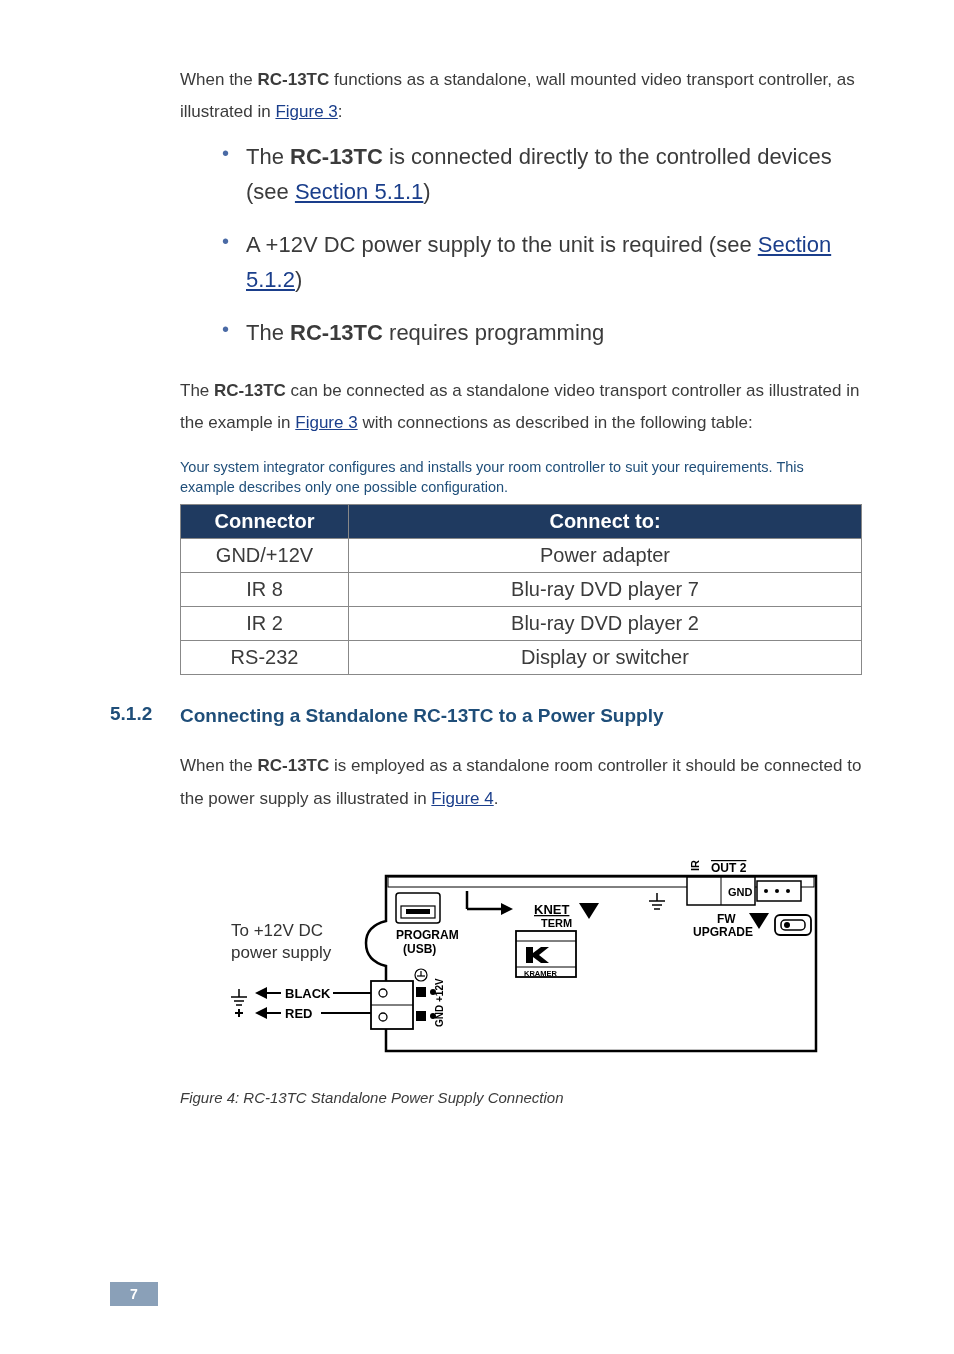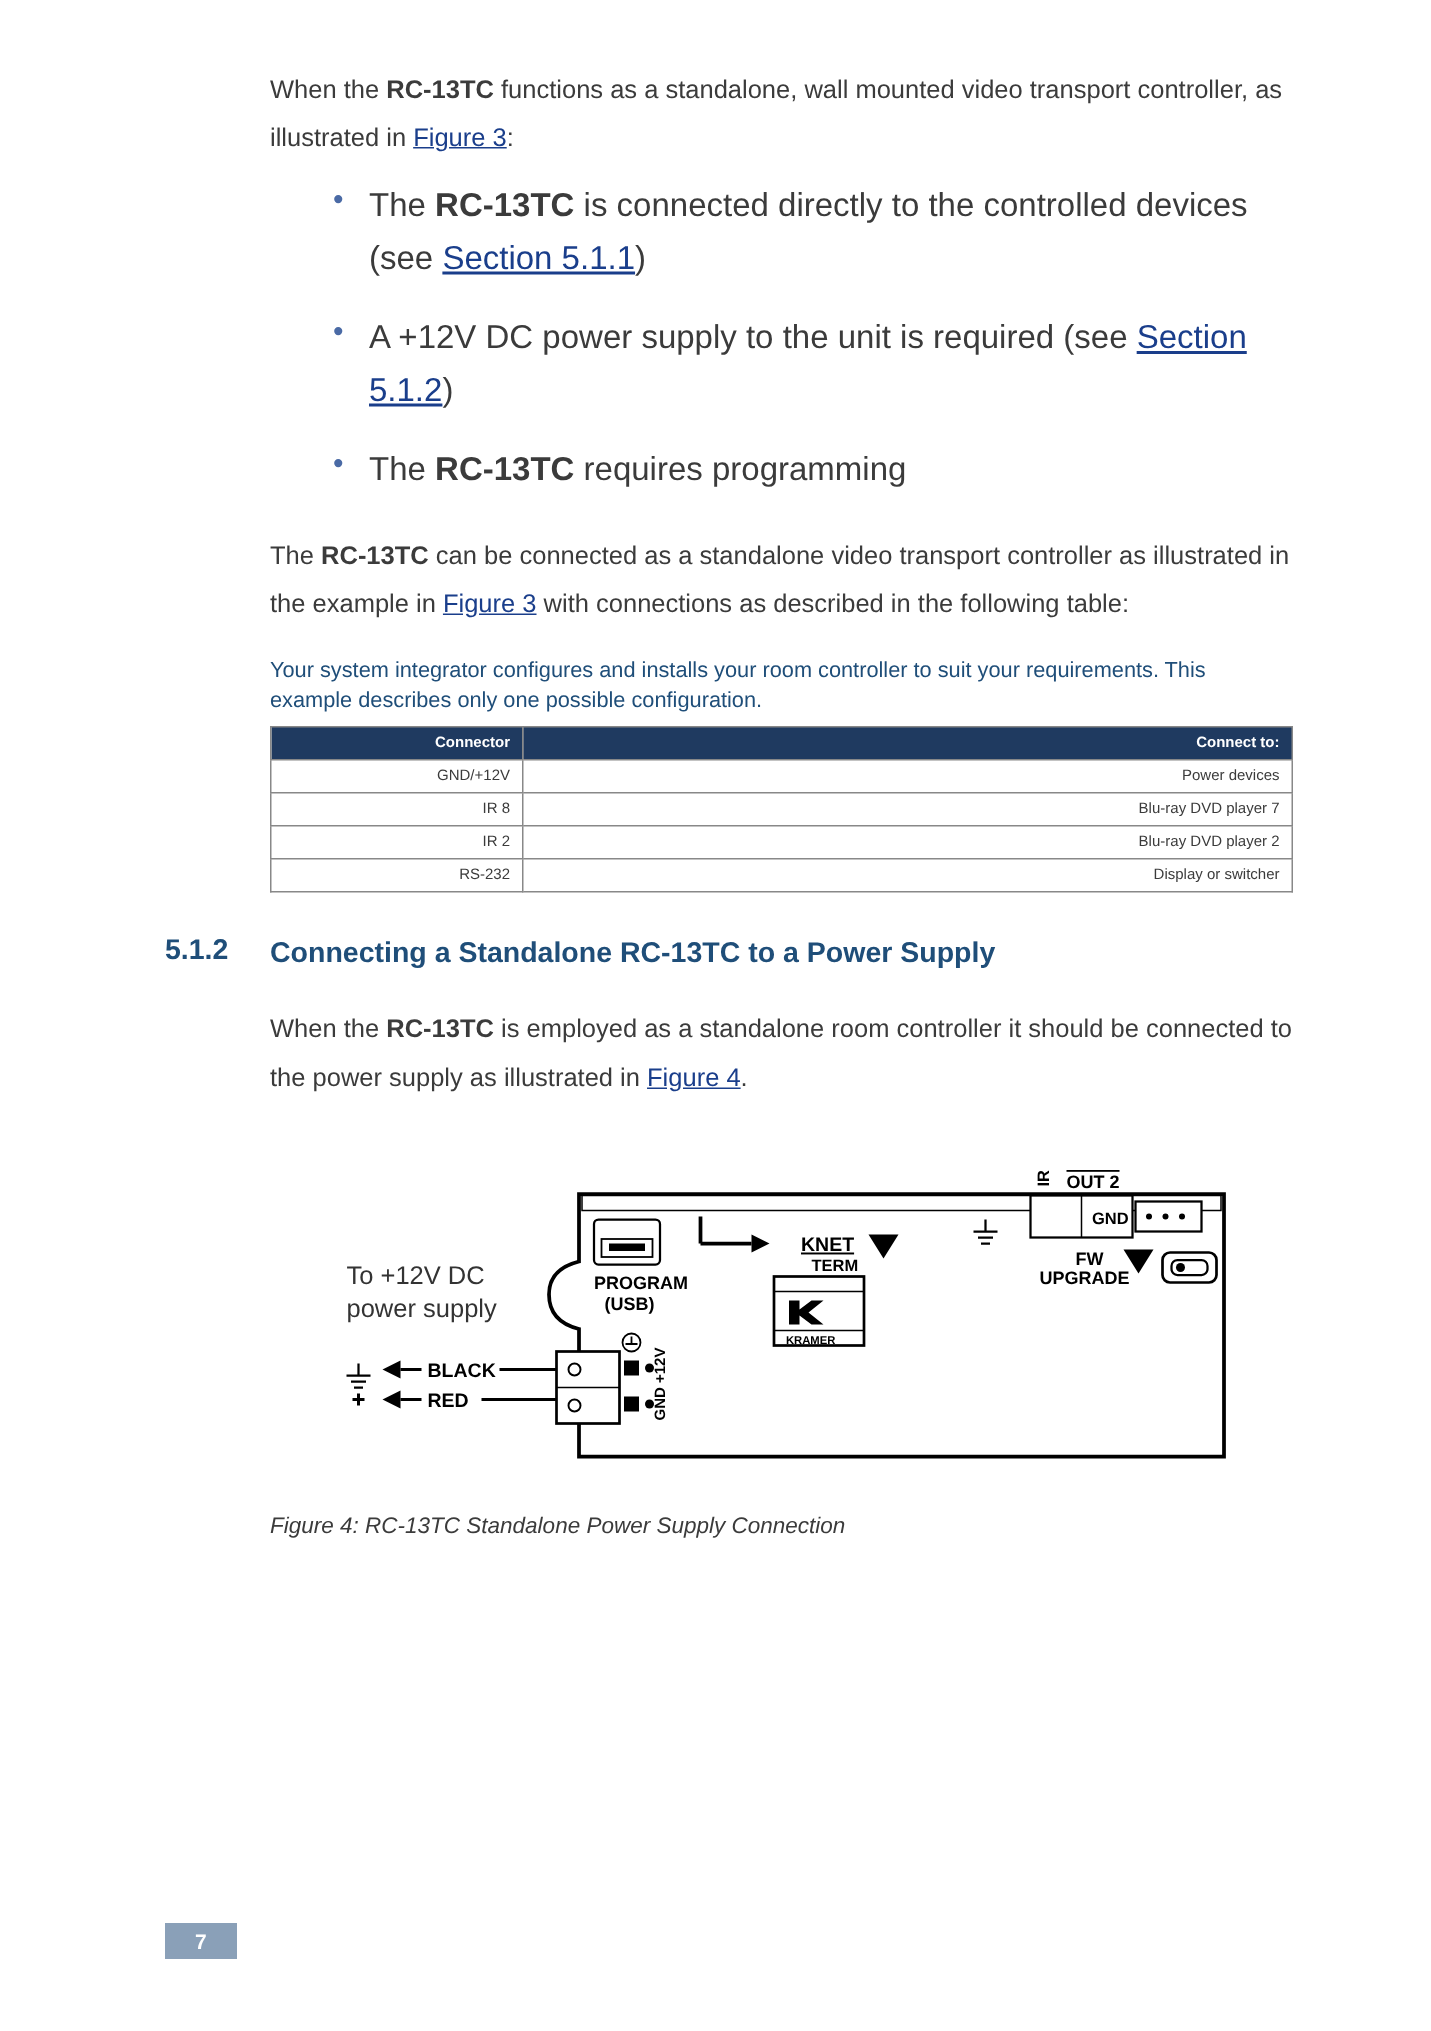--- a/index.html
+++ b/index.html
@@ -1,30 +1,30 @@
 <!DOCTYPE html>
 <html><head>
 <meta charset="utf-8">
 <style>
   * { box-sizing: border-box; margin: 0; padding: 0; }
   html, body { width: 954px; height: 1354px; background: #ffffff; font-family: Arial, Helvetica, sans-serif; color: #3b3b3b; }
-  .page { padding: 44px 92px 40px 110px; position: relative; height: 100%; }
+  .page { padding: 64px 92px 40px 110px; position: relative; height: 100%; }
   .content { margin-left: 70px; }
   .p { font-size: 17px; line-height: 1.9; color: #3b3b3b; margin-bottom: 10px; }
   .bold { font-weight: 700; }
   .link { color: #1a3e8b; text-decoration: underline; }
   ul.bullets { list-style: none; padding-left: 42px; margin: 10px 0 24px 0; }
   ul.bullets li { position: relative; font-size: 22px; line-height: 1.6; color: #3b3b3b; margin-bottom: 18px; padding-left: 24px; }
   ul.bullets li::before { content: "•"; position: absolute; left: 0; top: 0; color: #4a6aa5; font-size: 20px; line-height: 1.4; }
   .sec-row { display: flex; align-items: flex-start; margin-bottom: 22px; }
   .sec-num { width: 70px; flex: 0 0 70px; font-size: 19px; font-weight: 700; color: #1f4e79; }
   .sec-title { font-size: 19px; font-weight: 700; color: #1f4e79; line-height: 1.35; }
   .note { font-size: 14.5px; color: #1f4e79; line-height: 1.4; margin: 18px 0 6px 0; }
   table.t { border-collapse: collapse; width: 100%; margin-bottom: 28px; }
-  table.t th, table.t td { border: 1px solid #888; padding: 5px 8px; font-size: 10px; text-align: right; vertical-align: middle; }
+  table.t th, table.t td { border: 1px solid #888; padding: 5px 8px; font-size: 20px; text-align: center; vertical-align: middle; }
   table.t th { background: #1f3a60; color: #ffffff; font-weight: 700; }
   table.t td.c1 { width: 168px; }
   .fig-wrap { margin: 16px 0 8px 0; display:flex; justify-content:center; }
   .fig-caption { font-size: 15px; color: #3b3b3b; margin: 18px 0 40px 0; font-style: italic; }
   .footer { position: absolute; left: 110px; right: 92px; bottom: 48px; display: flex; align-items: center; justify-content: space-between; }
   .footer-left { font-size: 14px; font-weight: 700; color: #1f4e79; }
   .footer-right { background: #8aa0b8; color: #ffffff; font-weight: 700; font-size: 14px; padding: 4px 20px; }
   svg text { font-family: Arial, Helvetica, sans-serif; }
 </style>
 </head>
@@ -61,21 +61,21 @@
     <table class="t">
       <thead>
         <tr>
           <th class="c1">Connector</th>
           <th>Connect to:</th>
         </tr>
       </thead>
       <tbody>
         <tr>
           <td class="c1">GND/+12V</td>
-          <td>Power devices</td>
+          <td>Power adapter</td>
         </tr>
         <tr>
           <td class="c1">IR 8</td>
           <td>Blu-ray DVD player 7</td>
         </tr>
         <tr>
           <td class="c1">IR 2</td>
           <td>Blu-ray DVD player 2</td>
         </tr>
         <tr>

